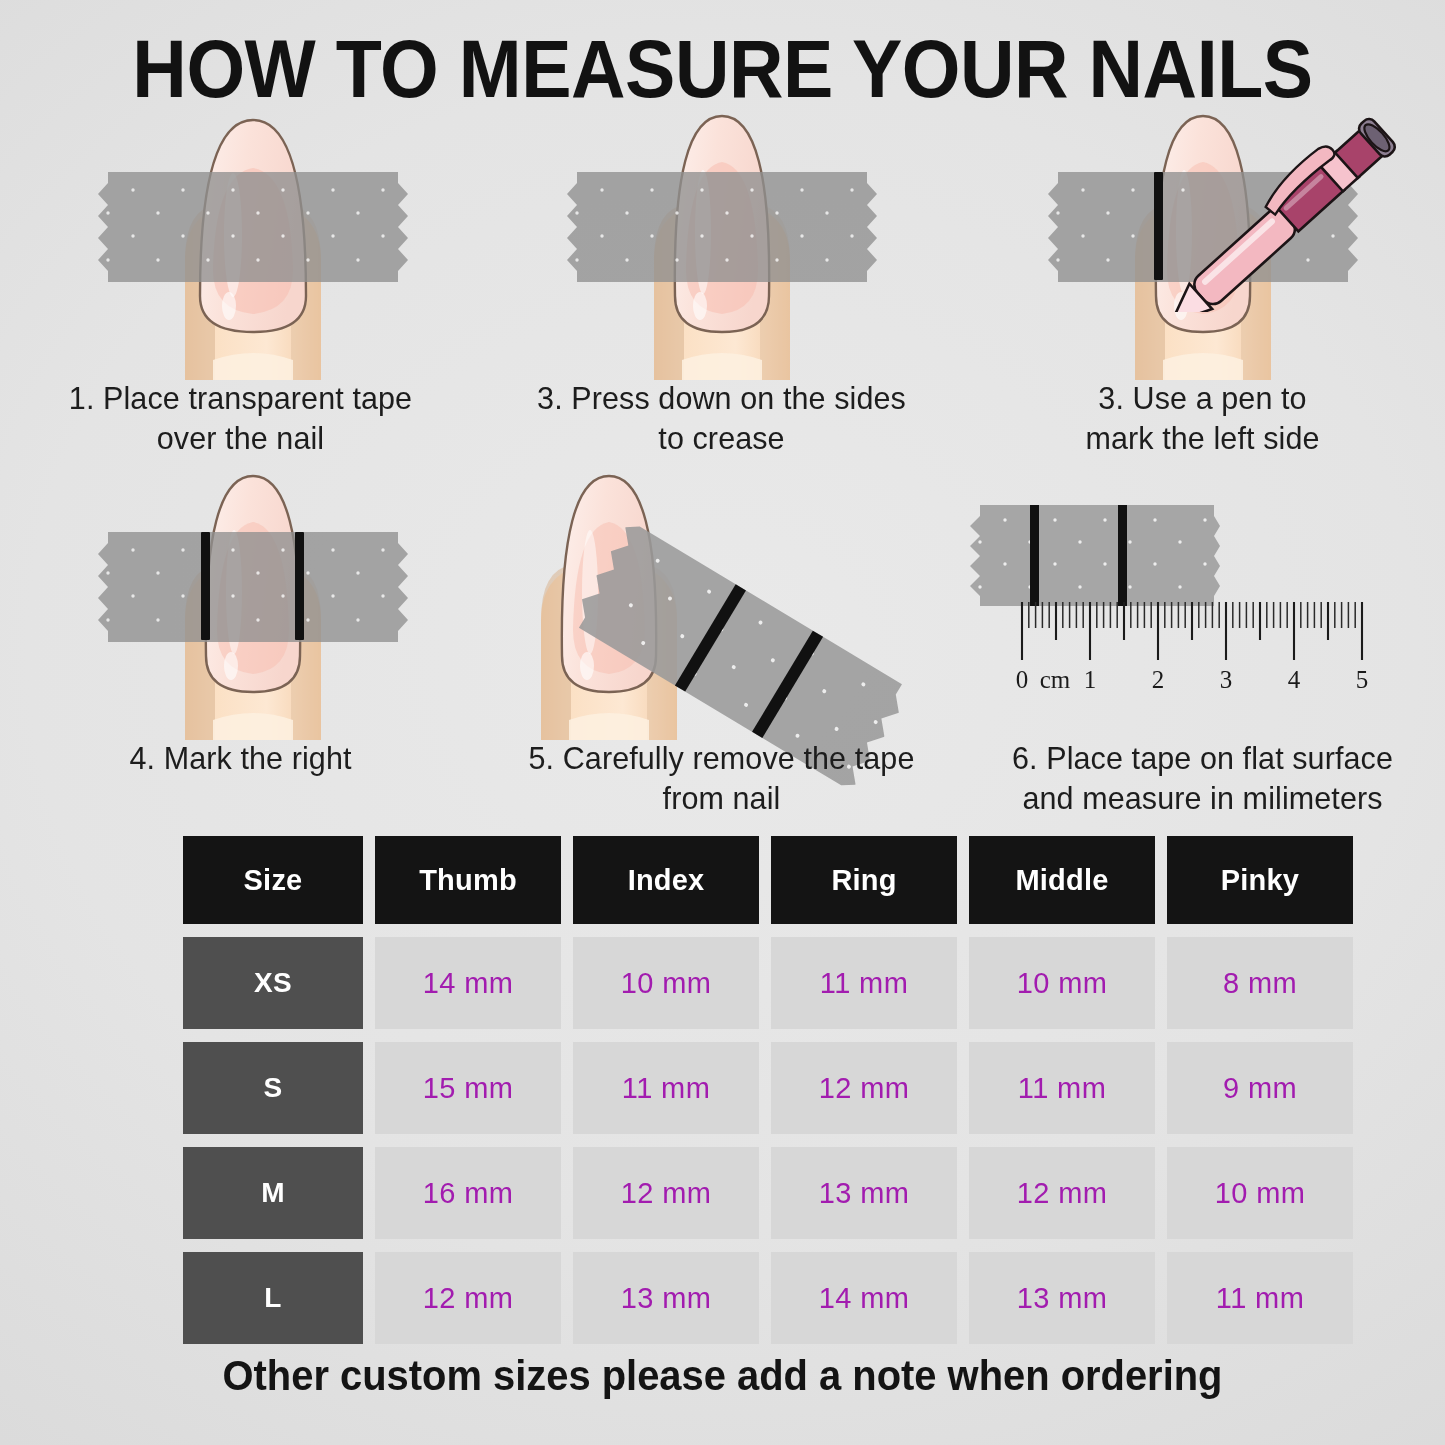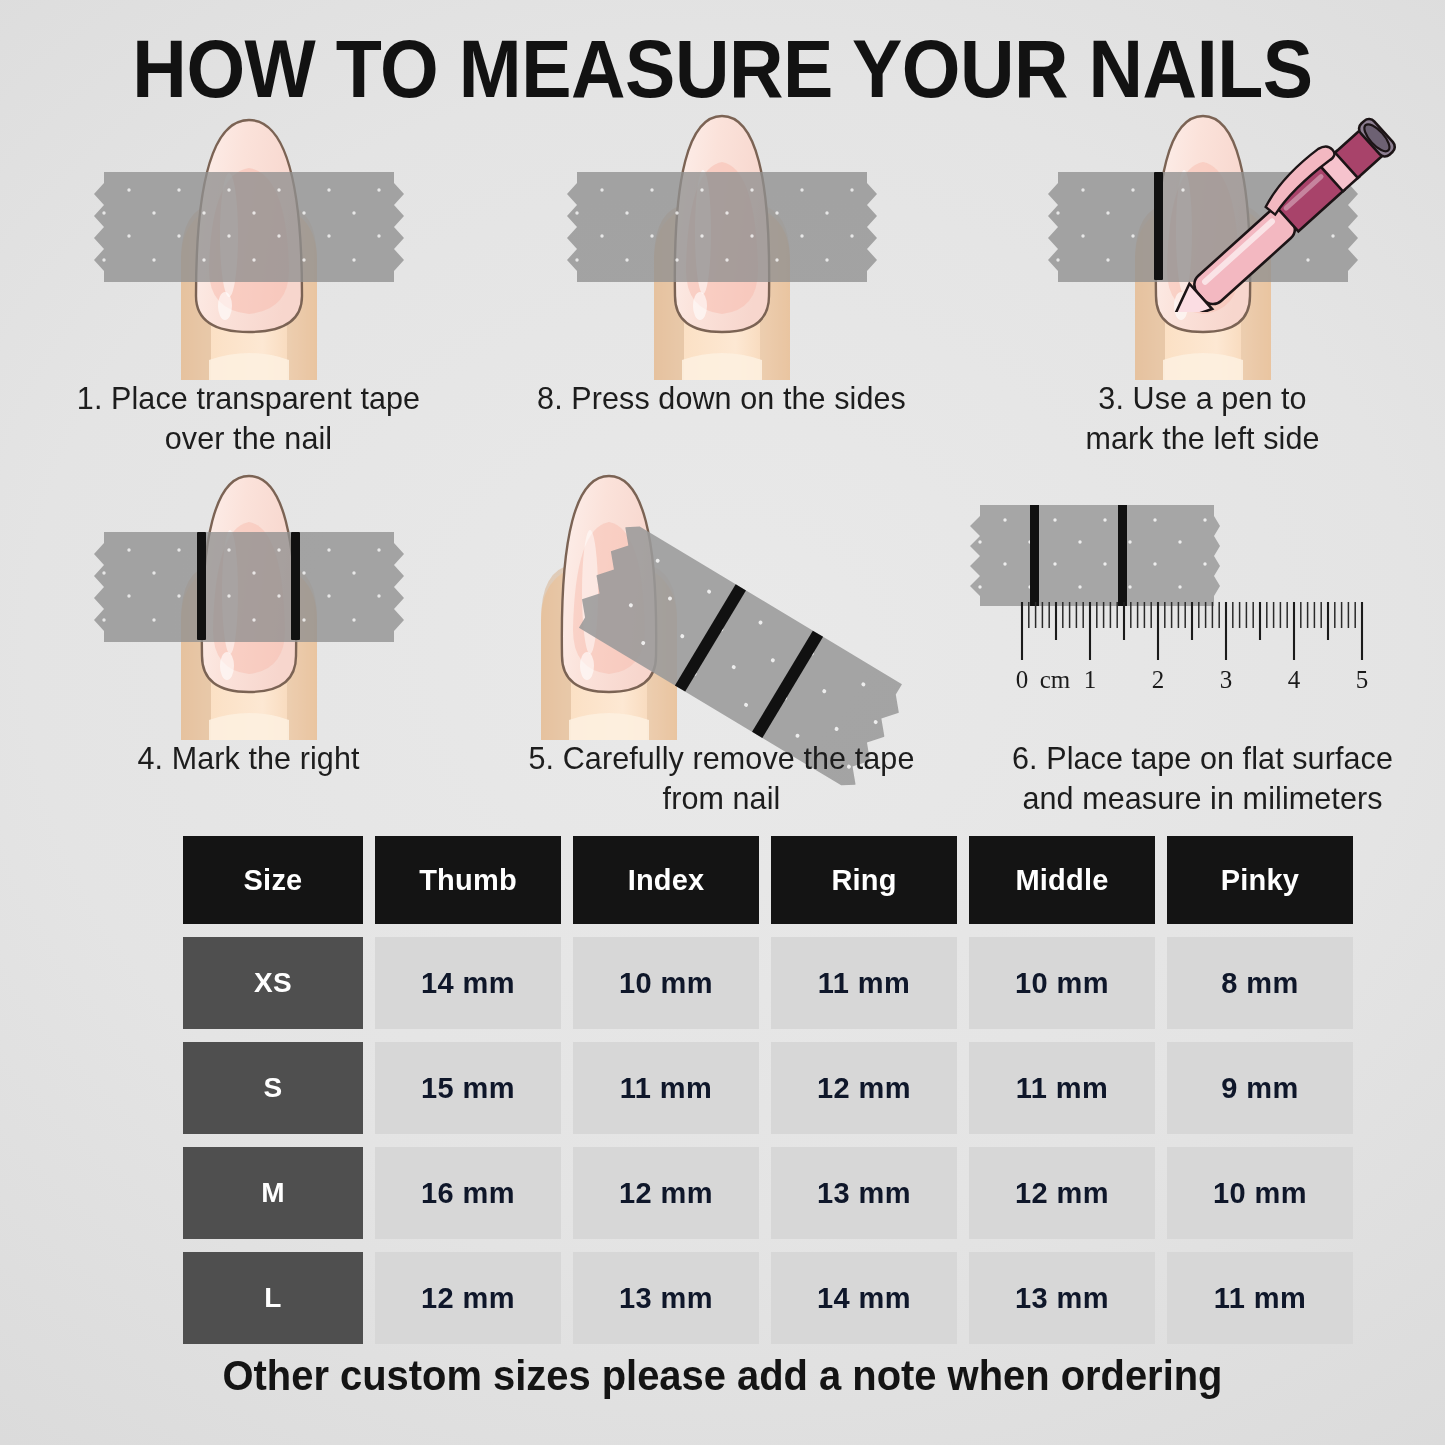--- a/index.html
+++ b/index.html
@@ -26,21 +26,21 @@
     transform:scaleX(0.92);
     white-space:nowrap;
   }
 
   
   .steps{position:absolute;left:0;top:110px;width:1445px;}
   .step-row{position:relative;width:1445px;height:352px;}
   .step{
     position:absolute;top:0;width:481px;height:352px;
   }
-  .step.c0{left:8px;}
+  .step.c0{left:0;padding-left:12px;}
   .step.c1{left:481px;}
   .step.c2{left:962px;}
 
   .art{
     position:relative;width:481px;height:270px;
   }
   .cap{
     position:absolute;left:10px;top:268px;width:461px;
     text-align:center;
     font-size:30.5px;
@@ -95,23 +95,23 @@
     background:#4f4f4f;
     color:#fff;
     font-weight:700;
     font-size:28px;
     display:flex;align-items:center;justify-content:center;
     letter-spacing:0.4px;
   }
   .td{
     height:92px;
     background:#d7d7d7;
-    color:#0f172a;
+    color:#a21caf;
     font-size:29px;
-    font-weight:700;
+    font-weight:400;
     display:flex;align-items:center;justify-content:center;
     letter-spacing:0.4px;
   }
   .col0{width:180px;flex:0 0 180px;}
   .colN{width:186px;flex:0 0 186px;}
 
   
   .footer{
     position:absolute;left:0;top:1352px;width:1445px;
     text-align:center;
@@ -238,21 +238,22 @@
                   <circle cx="110" cy="92" r="1.7"></circle>
                   <circle cx="160" cy="92" r="1.7"></circle>
                   <circle cx="210" cy="92" r="1.7"></circle>
                   <circle cx="260" cy="92" r="1.7"></circle>
                   <circle cx="10" cy="92" r="1.7"></circle>
               </g>
             </svg>
           </div>
         </div>
         <div class="cap">
-          <div>8. Press down on the sides</div>
+          <div>3. Press down on the sides</div>
+          <div>to crease</div>
         </div>
       </div>
 
       <div class="step c2">
         <div class="art">
           <div class="finger">
             <svg width="200" height="270" viewBox="0 0 200 270">
               <path d="M32 270 L32 150 Q32 92 100 92 Q168 92 168 150 L168 270 Z" fill="url(#sk1)"></path>
               <path d="M32 270 L32 150 Q32 100 62 95 L62 270 Z" fill="#d8b492" opacity="0.55"></path>
               <path d="M168 270 L168 150 Q168 100 138 95 L138 270 Z" fill="#d8b492" opacity="0.35"></path>

